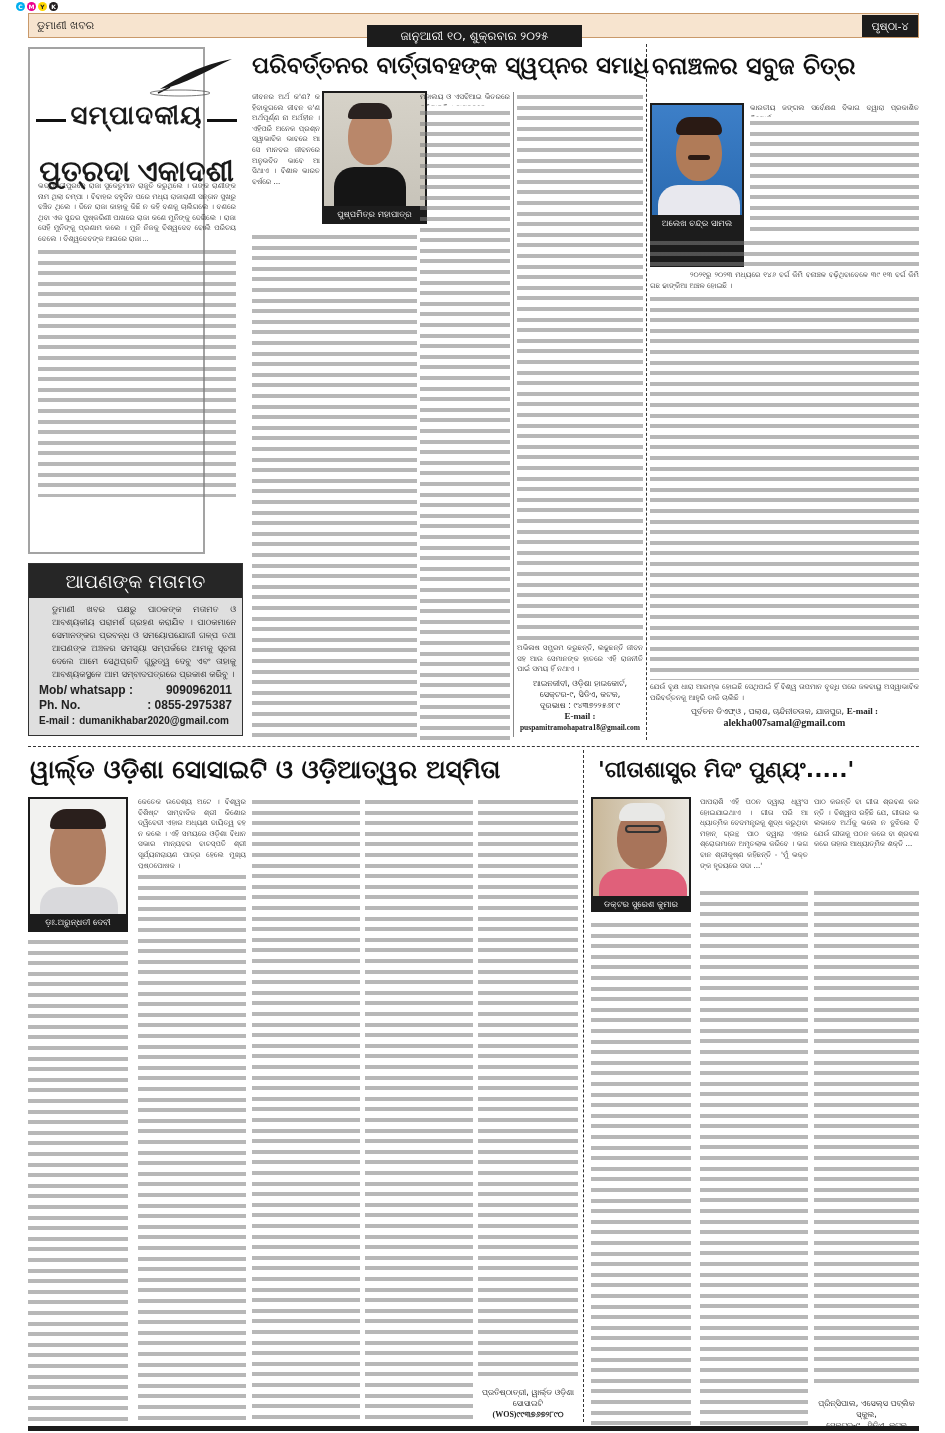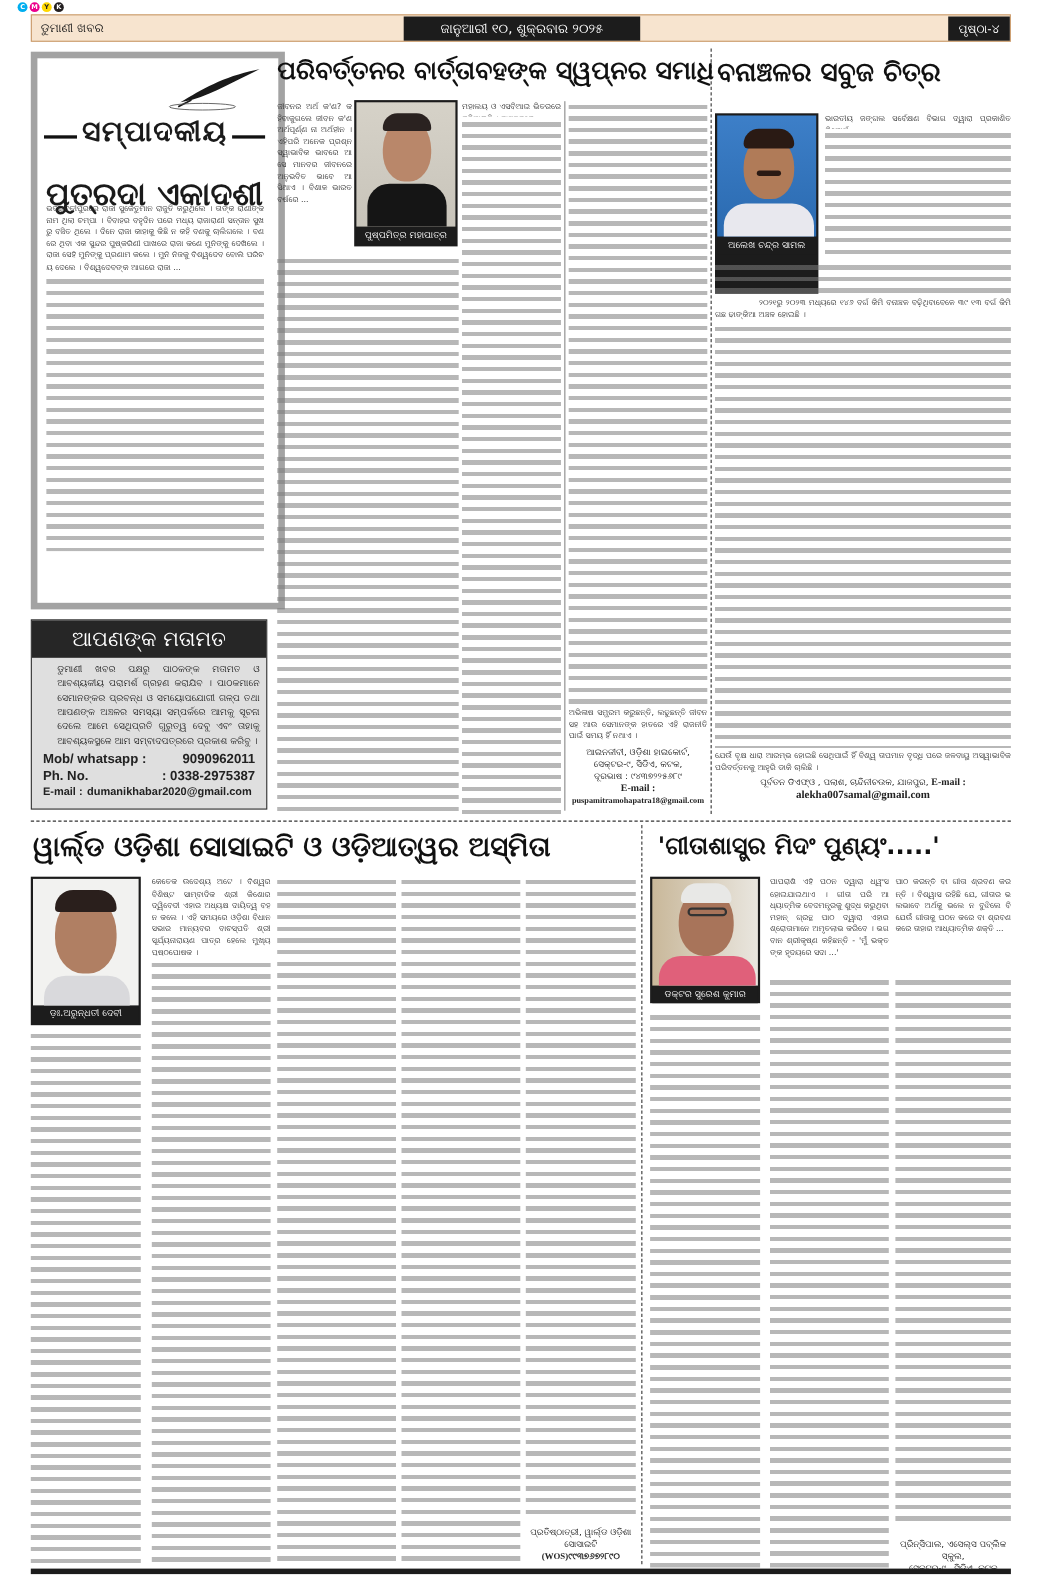--- a/index.html
+++ b/index.html
@@ -4,32 +4,32 @@
 <style>
   * { box-sizing: border-box; margin: 0; padding: 0; }
   html, body { width: 945px; height: 1433px; background: #ffffff; overflow: hidden; }
   body { font-family: "DejaVu Sans", sans-serif; color: #1a1a1a; position: relative; }
 
   .cmyk { position: absolute; left: 16px; top: 2px; display: flex; gap: 2px; }
   .cmyk span { width: 9px; height: 9px; border-radius: 50%; display: block; font-size: 6px; line-height: 9px; text-align: center; color: #fff; font-weight: bold; }
 
   .masthead { position: absolute; left: 28px; top: 13px; width: 891px; height: 25px; background: #f7e4cf; border: 1px solid #c9996a; display: flex; align-items: center; }
   .masthead .paper-name { font-size: 11px; padding-left: 8px; width: 340px; }
-  .masthead .date { position: absolute; left: 338px; top: 1px; width: 215px; height: 22px; background: #1c1c1c; color: #fff; font-size: 12px; display: flex; align-items: center; justify-content: center; }
+  .masthead .date { position: absolute; left: 338px; top: 11px; width: 215px; height: 22px; background: #1c1c1c; color: #fff; font-size: 12px; display: flex; align-items: center; justify-content: center; }
   .masthead .page-no { position: absolute; right: 0; top: 1px; width: 56px; height: 22px; background: #1c1c1c; color: #fff; font-size: 11px; display: flex; align-items: center; justify-content: center; }
 
   
   .txt { font-size: 7.2px; line-height: 10.6px; color: #333; text-align: justify; word-break: break-all; overflow: hidden; }
   .lines { background-image: repeating-linear-gradient(to bottom, transparent 0px, transparent 3px, #7d7d7d 3px, #7d7d7d 7px, transparent 7px, transparent 10.6px); opacity: 0.55; }
 
   .vline { position: absolute; border-left: 1px dashed #333; }
   .hline { position: absolute; border-top: 1px dashed #333; }
 
   
-  .editorial { position: absolute; left: 28px; top: 47px; width: 231px; height: 507px; border: 6px solid #a3a3a3; }
+  .editorial { position: absolute; left: 28px; top: 47px; width: 177px; height: 507px; border: 2px solid #a3a3a3; font-family: Liberation Serif, serif; }
   .quill { position: absolute; left: 110px; top: 8px; width: 95px; height: 40px; }
   .ed-label { position: absolute; left: 0; top: 52px; width: 213px; text-align: center; font-size: 26px; font-weight: bold; letter-spacing: 1px; }
   .ed-label::before, .ed-label::after { content: ""; position: absolute; top: 18px; width: 30px; border-top: 3px solid #111; }
   .ed-label::before { left: 6px; } .ed-label::after { right: 6px; }
   .ed-title { position: absolute; left: 0; top: 90px; width: 213px; text-align: center; font-size: 29px; font-weight: bold; margin-top: 16px; }
   .ed-body { position: absolute; left: 8px; top: 132px; width: 198px; height: 330px; }
   .ed-address { position: absolute; left: 8px; top: 470px; width: 198px; height: 32px; text-align: center; font-size: 8px; line-height: 11px; color: #222; }
 
   
   .opinion { position: absolute; left: 28px; top: 563px; width: 215px; height: 173px; border: 1px solid #333; background: #dfdfdf; }
@@ -91,39 +91,39 @@
 <div class="opinion">
   <div class="opinion-head">ଆପଣଙ୍କ ମତାମତ</div>
   <div class="opinion-body">ଡୁମାଣୀ ଖବର ପକ୍ଷରୁ ପାଠକଙ୍କ ମତାମତ ଓ ଆବଶ୍ୟକୀୟ ପରାମର୍ଶ ଗ୍ରହଣ କରାଯିବ । ପାଠକମାନେ ସେମାନଙ୍କର ପ୍ରବନ୍ଧ ଓ ସମୟୋପଯୋଗୀ ଗଳ୍ପ ତଥା ଆପଣଙ୍କ ଅଞ୍ଚଳର ସମସ୍ୟା ସମ୍ପର୍କରେ ଆମକୁ ସୂଚନା ଦେଲେ ଆମେ ସେଥିପ୍ରତି ଗୁରୁତ୍ୱ ଦେବୁ ଏବଂ ତାହାକୁ ଆବଶ୍ୟକସ୍ଥଳେ ଆମ ସମ୍ବାଦପତ୍ରରେ ପ୍ରକାଶ କରିବୁ ।</div>
   <div class="contact">
     <div class="row">
       <span>Mob/ whatsapp :</span>
       <span>9090962011</span>
     </div>
     <div class="row">
       <span>Ph. No.</span>
-      <span>: 0338-2975387</span>
+      <span>: 0855-2975387</span>
     </div>
     <div class="row small">
       <span>E-mail :</span>
       <span>dumanikhabar2020@gmail.com</span>
     </div>
   </div>
 </div>
 
 <div class="vline" style="left:646px;top:44px;height:696px"></div>
 <div class="hline" style="left:28px;top:746px;width:891px"></div>
 <div class="vline" style="left:583px;top:750px;height:672px"></div>
 <div class="vline" style="left:513px;top:92px;height:645px;border-left-style:solid;border-color:#888"></div>
 
 <div class="headline h1">ପରିବର୍ତ୍ତନର ବାର୍ତ୍ତାବହଙ୍କ ସ୍ୱପ୍ନର ସମାଧି</div>
 <div class="col txt" style="left:252px;top:92px;width:68px;height:124px">
   <span>ଜୀବନର ଅର୍ଥ କ'ଣ? କହିବାକୁଗଲେ ଜୀବନ କ'ଣ ଅର୍ଥପୂର୍ଣ୍ଣ ନା ଅର୍ଥହୀନ । ଏହିପରି ଅନେକ ପ୍ରଶ୍ନ ସ୍ୱାଭାବିକ ଭାବରେ ଆସେ ମାନବର ଜୀବନରେ ଅନୁଭବିତ ଭାବେ ଆସିଥାଏ । ବିଶାଳ ଭାରତ ବର୍ଷରେ ...</span>
 </div>
-<div class="photo" style="left:322px;top:91px;width:94px;height:133px">
+<div class="photo" style="left:322px;top:91px;width:105px;height:133px">
   <div class="img" style="height:113px;background:linear-gradient(#d6d2c8,#c8c4ba)">
     <div class="face" style="left:24px;top:14px;width:44px;height:58px;background:#b9876a"></div>
     <div class="face" style="left:24px;top:10px;width:44px;height:16px;background:#2a2220;border-radius:20px 20px 4px 4px"></div>
     <div style="position:absolute;left:10px;top:74px;width:72px;height:40px;background:#151515;border-radius:20px 20px 0 0"></div>
   </div>
   <div class="cap">ପୁଷ୍ପମିତ୍ର ମହାପାତ୍ର</div>
 </div>
 <div class="col txt" style="left:252px;top:220px;width:68px;height:10px"></div>
 <div class="col lines" style="left:252px;top:232px;width:165px;height:508px"></div>
 <div class="col txt" style="left:420px;top:92px;width:90px;height:14px">

